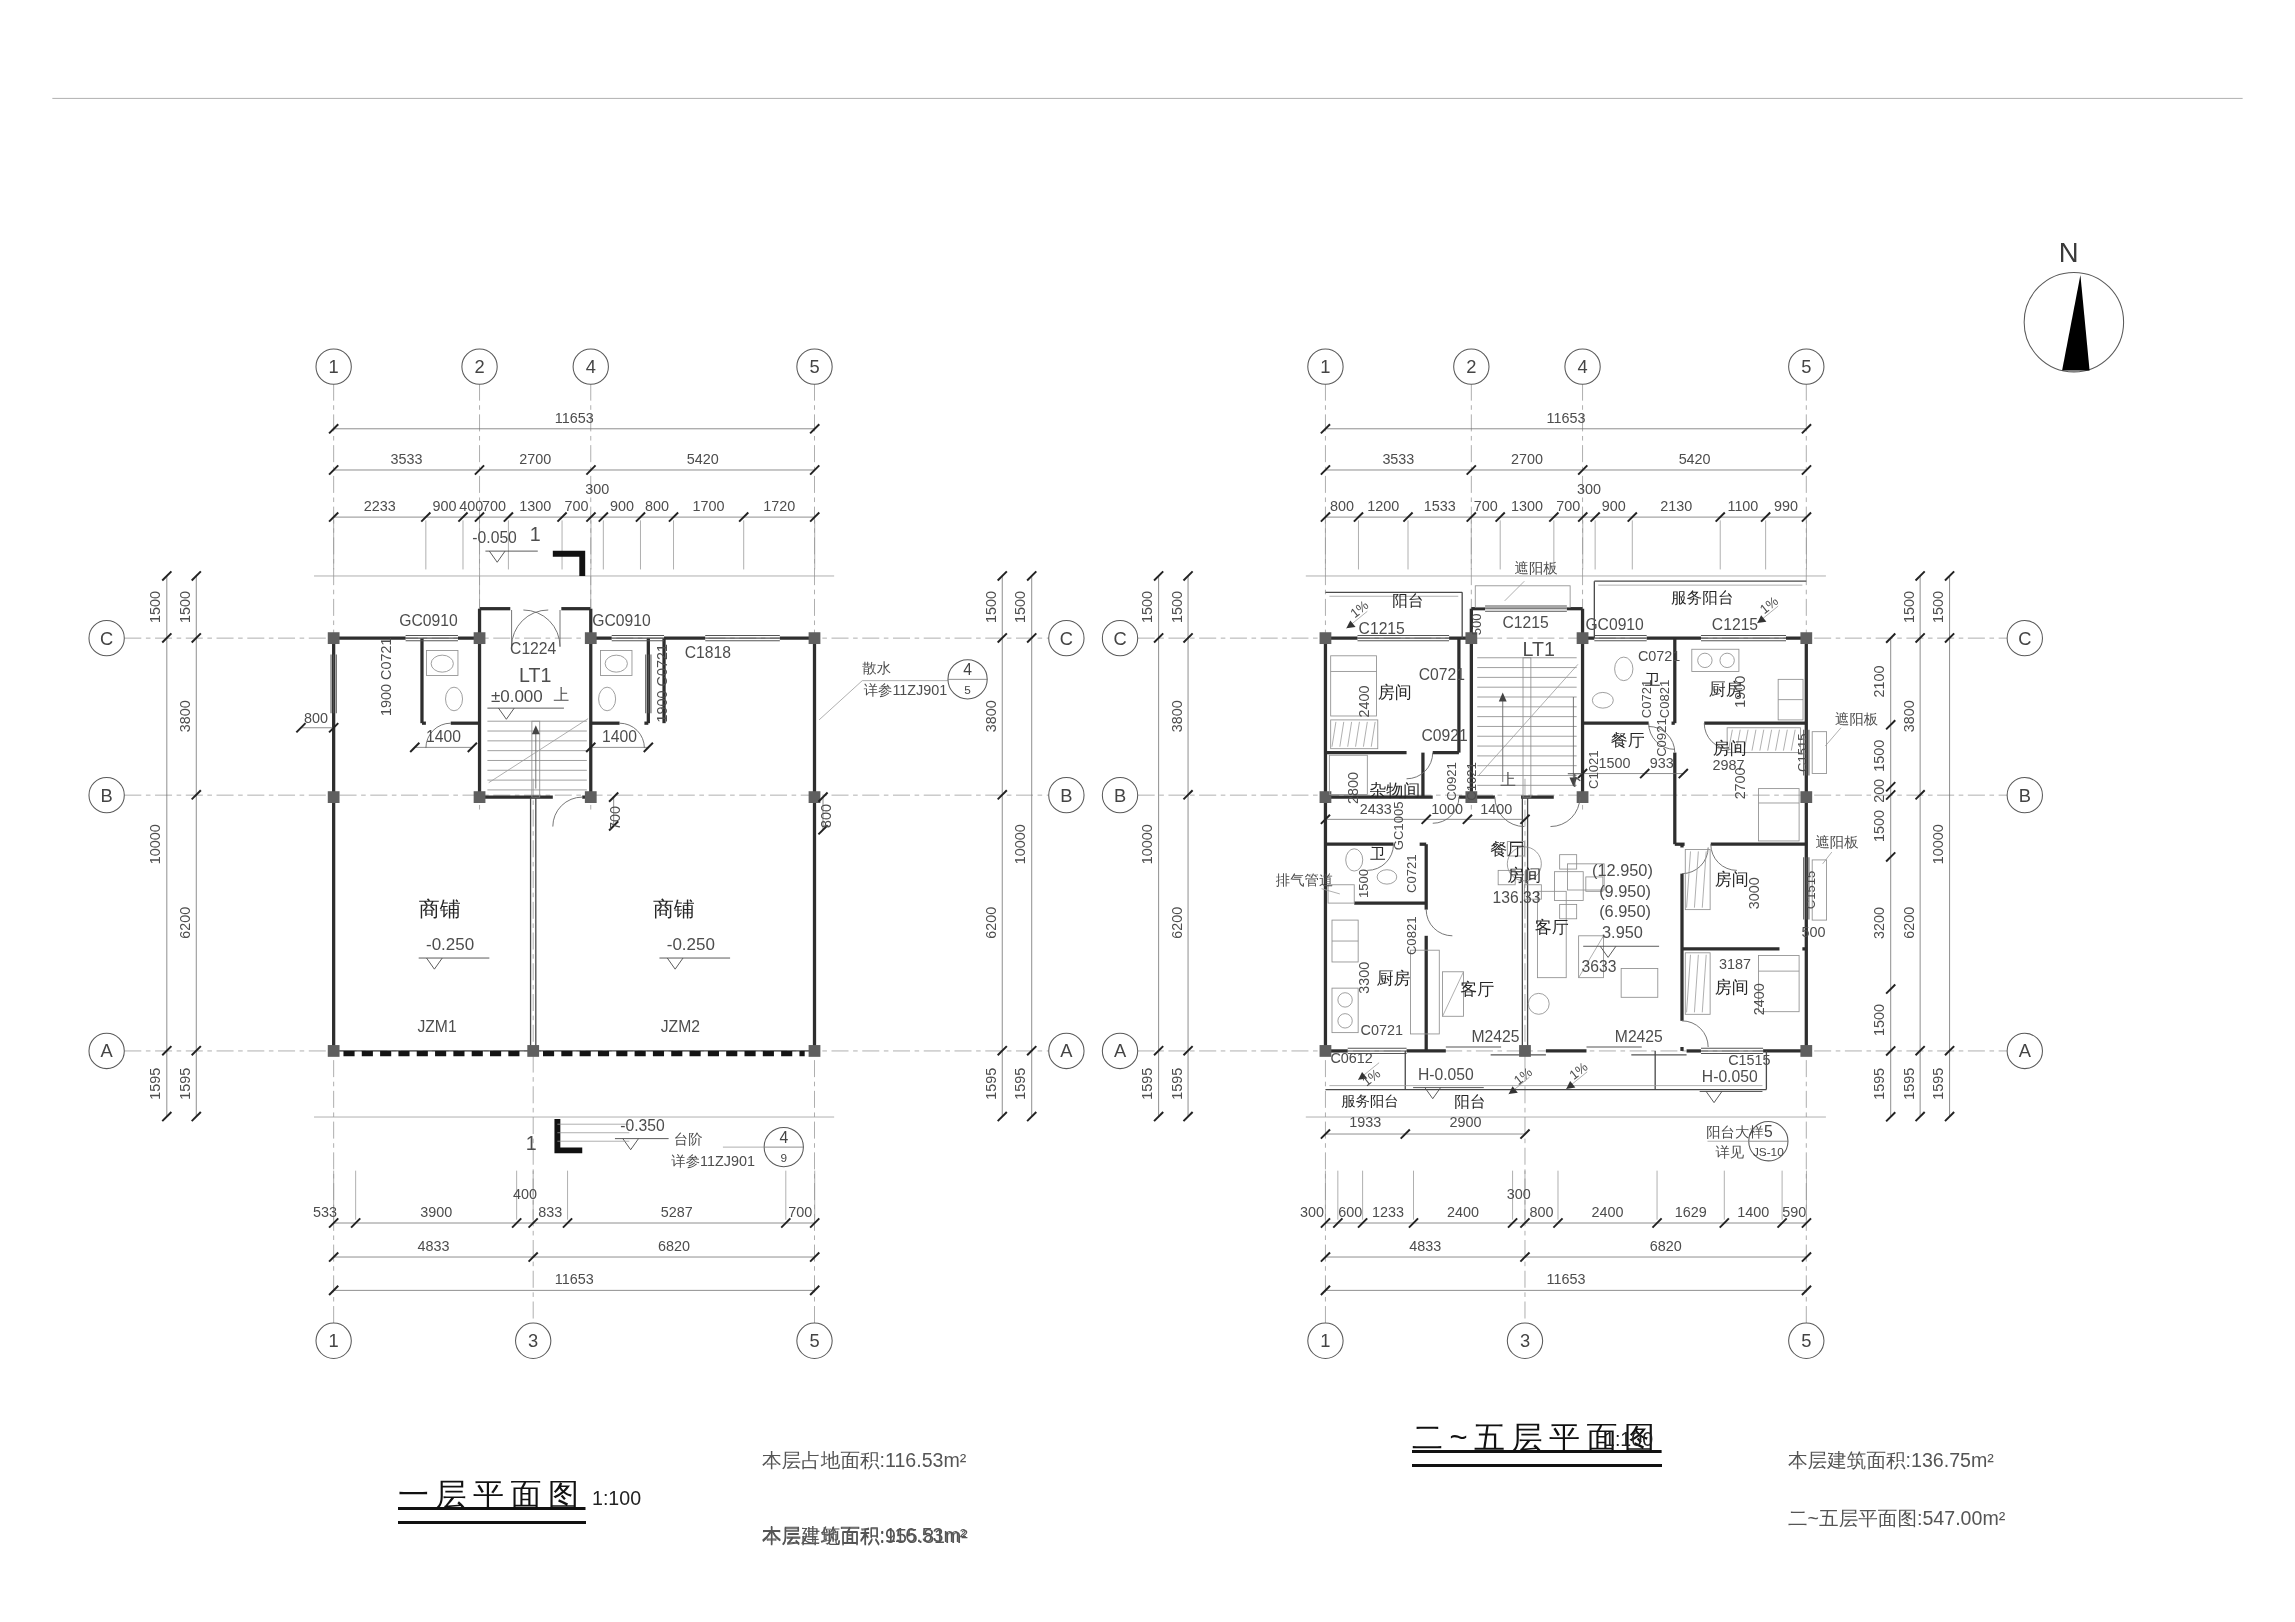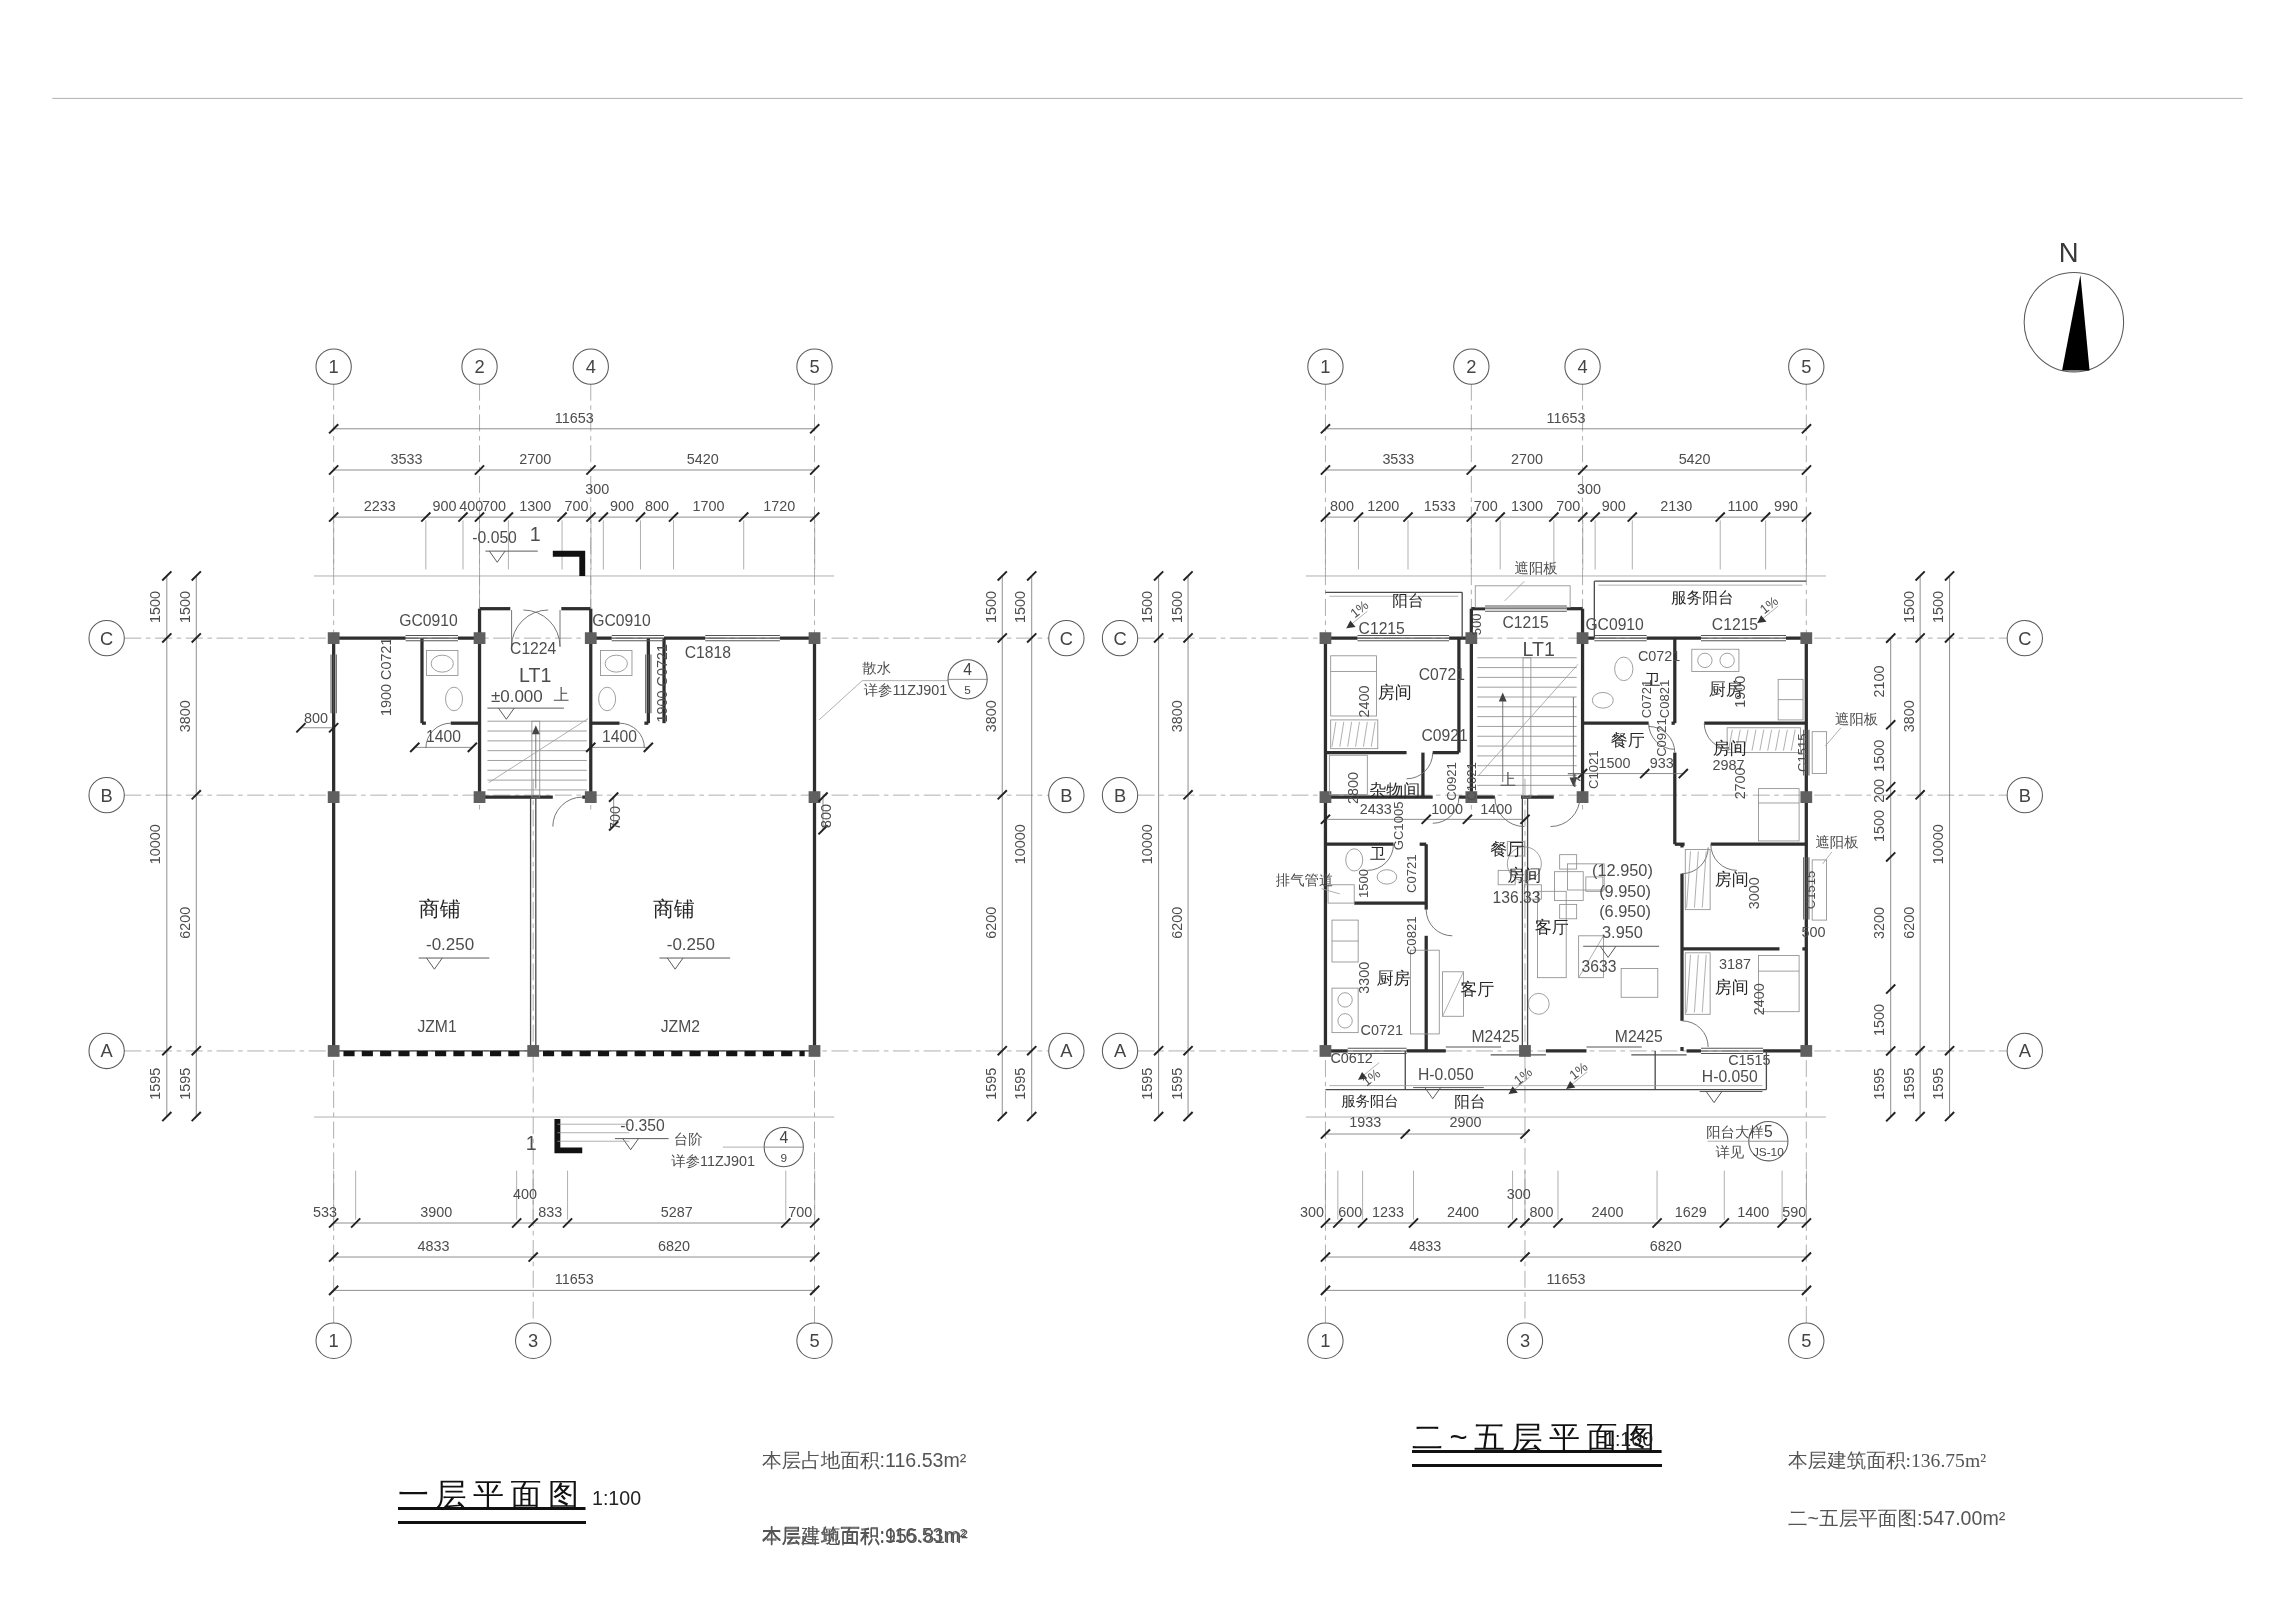--- a/index.html
+++ b/index.html
@@ -837,16 +837,16 @@
     </svg>
 
   <div class="htext title-cn" style="left:398px;top:1474px;">一层平面图</div>
   <div class="htext title-scale" style="left:592px;top:1487px;">1:100</div>
   <div class="htext note" style="left:762px;top:1447px;">本层占地面积:116.53m²</div>
   <div class="htext note" style="left:762px;top:1480px;margin-top:42px;">本层建筑面积:116.53m²</div>
   <div class="htext note" style="left:762px;top:1523px;">本层占地面积:955.81m²</div>
 
   <div class="htext title-cn" style="left:1412px;top:1417px;">二~五层平面图</div>
   <div class="htext title-scale" style="left:1604px;top:1428px;">1:100</div>
-  <div class="htext note" style="left:1788px;top:1447px;font-family:Liberation Serif, serif;">本层建筑面积:136.75m²</div>
+  <div class="htext note" style="left:1788px;top:1447px;">本层建筑面积:136.75m²</div>
   <div class="htext note" style="left:1788px;top:1505px;">二~五层平面图:547.00m²</div>
 </div>
 
 
 </body></html>

